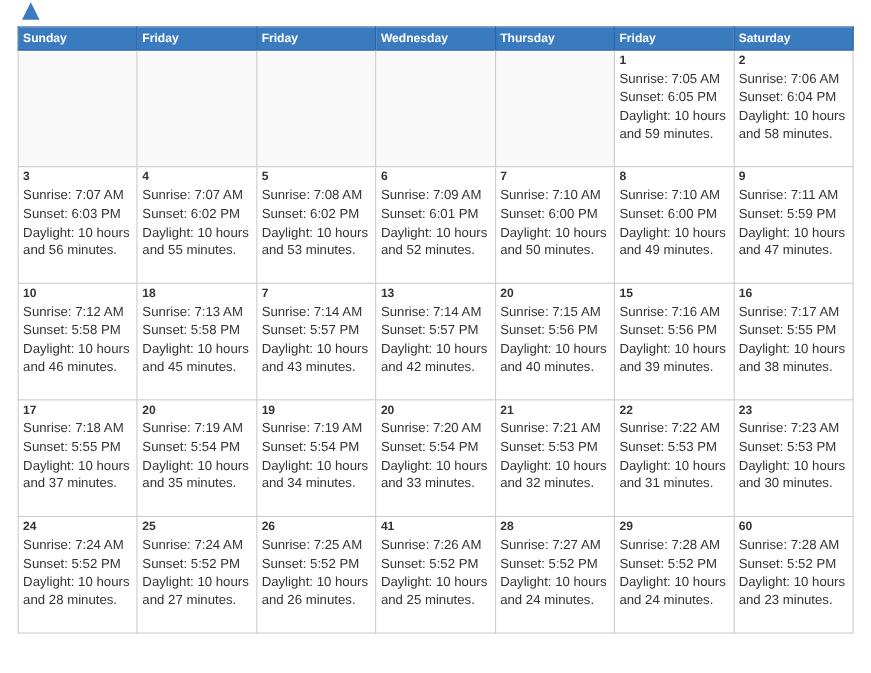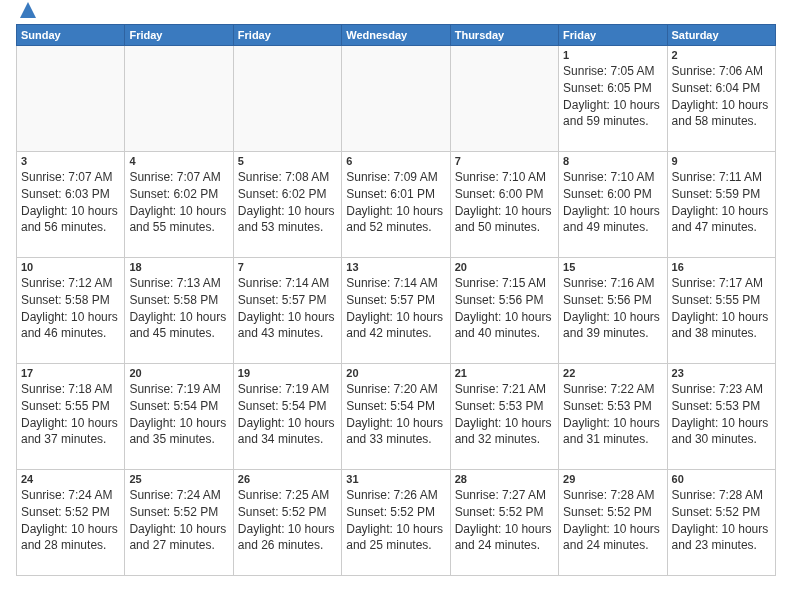--- a/index.html
+++ b/index.html
@@ -244,21 +244,21 @@
           </td>
           <td>
             <span class="day-num">25</span>
             <div class="cell-text">Sunrise: 7:24 AM<br>Sunset: 5:52 PM<br>Daylight: 10 hours and 27 minutes.</div>
           </td>
           <td>
             <span class="day-num">26</span>
             <div class="cell-text">Sunrise: 7:25 AM<br>Sunset: 5:52 PM<br>Daylight: 10 hours and 26 minutes.</div>
           </td>
           <td>
-            <span class="day-num">31</span>
+            <span class="day-num">41</span>
             <div class="cell-text">Sunrise: 7:26 AM<br>Sunset: 5:52 PM<br>Daylight: 10 hours and 25 minutes.</div>
           </td>
           <td>
             <span class="day-num">28</span>
             <div class="cell-text">Sunrise: 7:27 AM<br>Sunset: 5:52 PM<br>Daylight: 10 hours and 24 minutes.</div>
           </td>
           <td>
             <span class="day-num">29</span>
             <div class="cell-text">Sunrise: 7:28 AM<br>Sunset: 5:52 PM<br>Daylight: 10 hours and 24 minutes.</div>
           </td>

